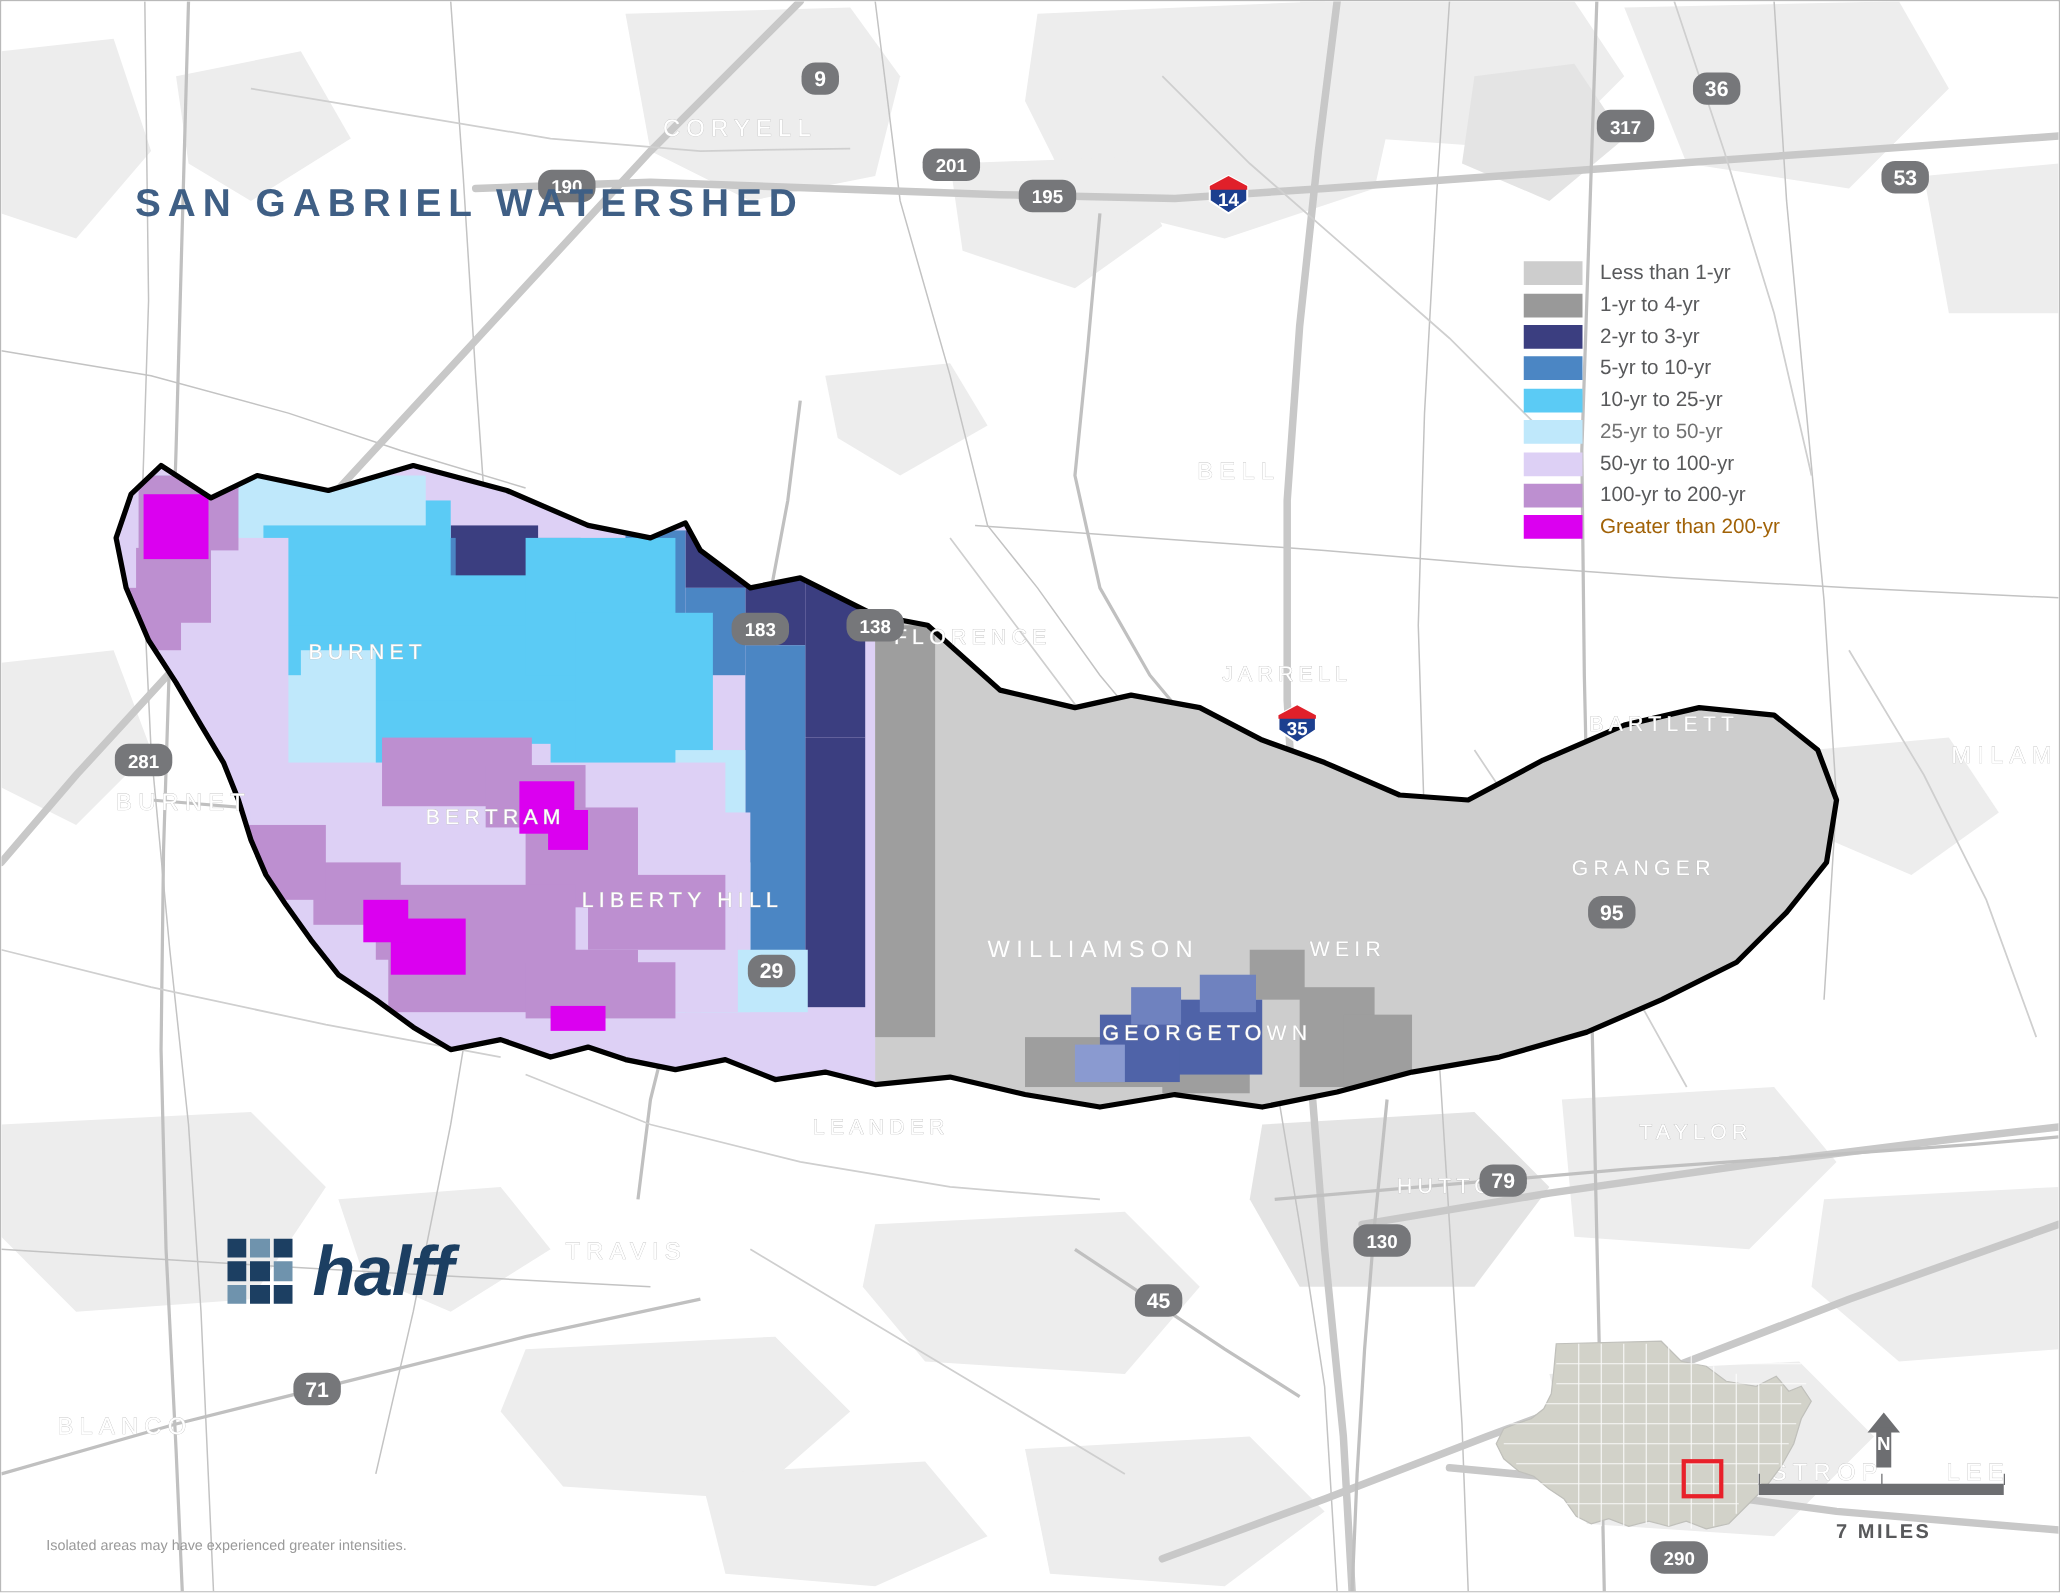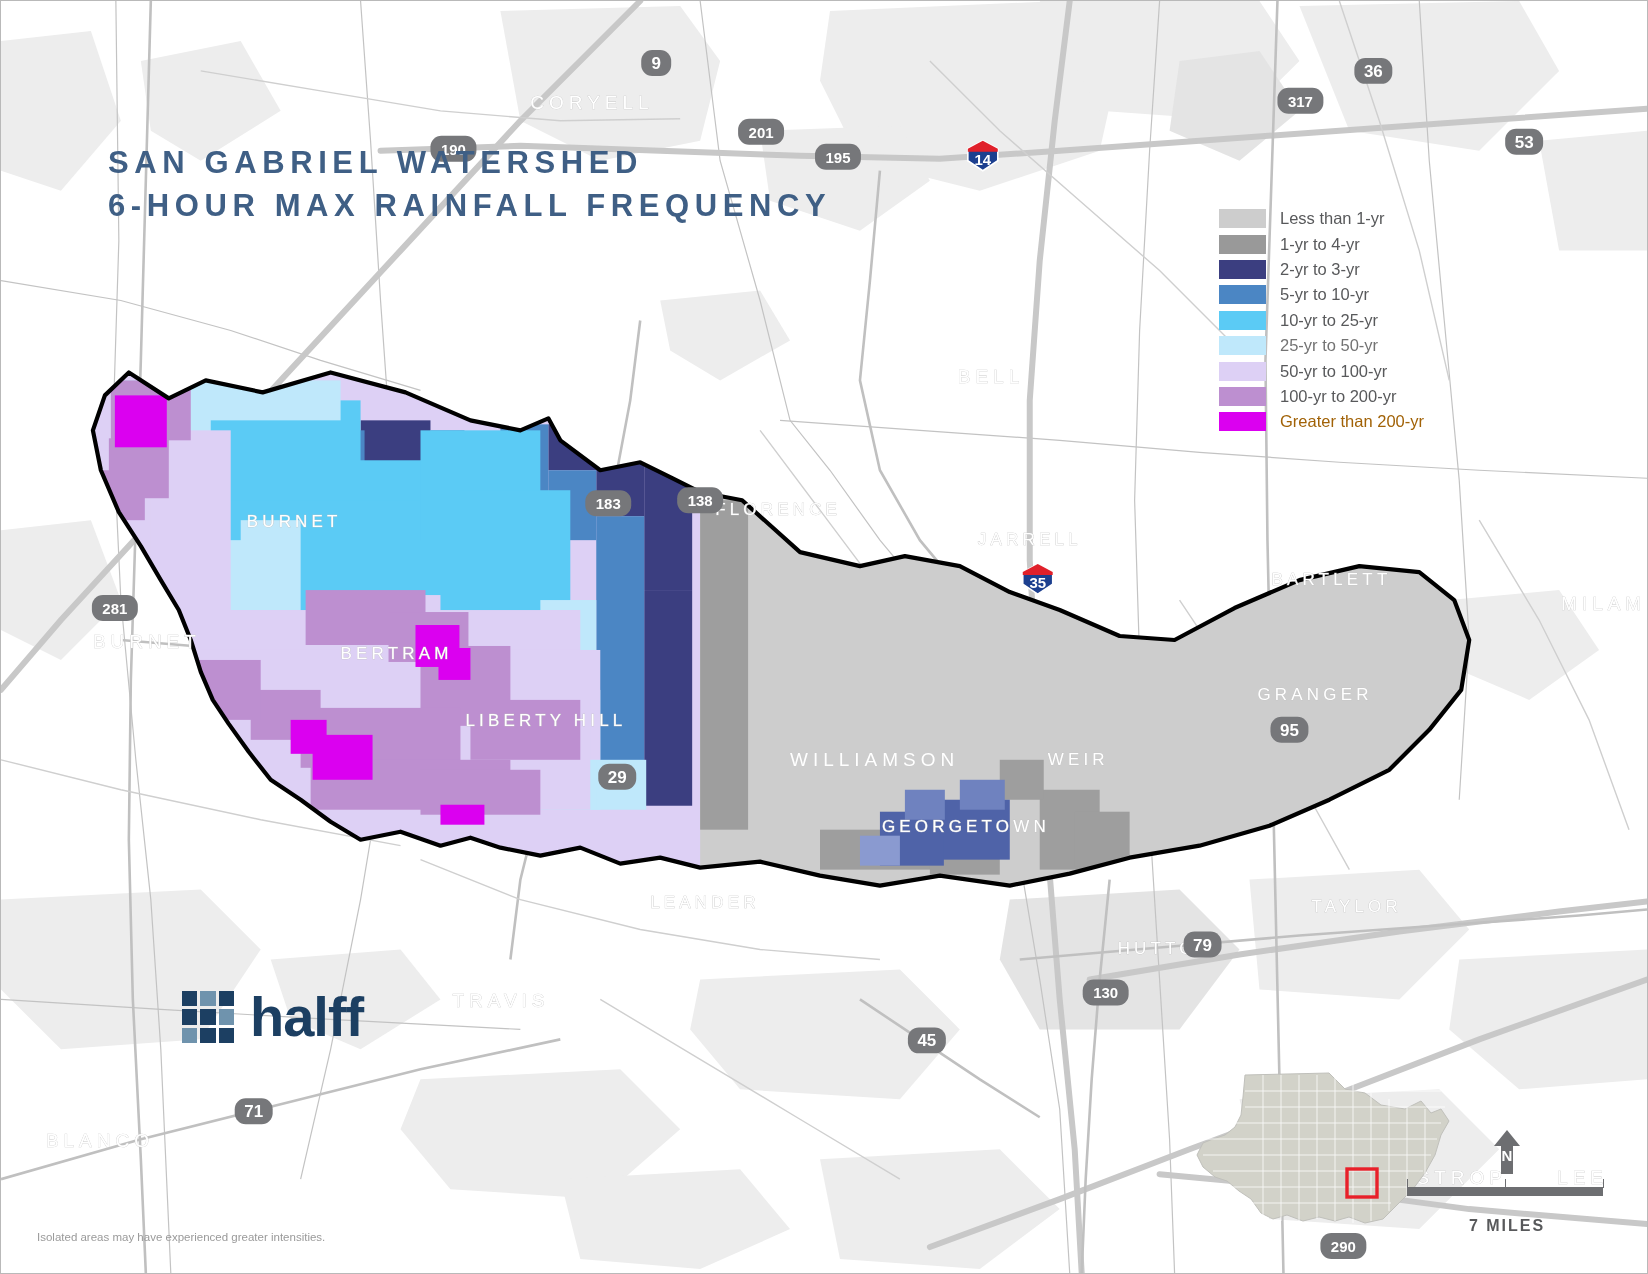--- a/index.html
+++ b/index.html
@@ -52,21 +52,21 @@
   .legend-label{
     font-size:16.5px;
     color:#58595b;
     white-space:nowrap;
     font-family:"Liberation Sans",sans-serif;
   }
 
   
   #halff-logo{
     position:absolute;left:181px;top:990px;
-    z-index:40;display:flex;align-items:center;
+    z-index:40;display:flex;align-items:center;font-style:italic;
   }
   #halff-grid{
     width:52px;height:52px;
     display:grid;
     grid-template-columns:repeat(3,1fr);
     grid-template-rows:repeat(3,1fr);
     gap:3px;
     margin-right:16px;
   }
   #halff-grid i{display:block;background:#1c3f62;}
@@ -447,21 +447,20 @@
          L1038,594 L1023,584 Z" fill="#1c3f8f" stroke="#ffffff" stroke-width="1.6"></path>
             <path d="M1023,572 L1038,564 L1053,572 L1053,575 L1023,575 Z" fill="#e0202a"></path>
             <text x="1038" y="588" class="shield-txt sm">35</text>
           </g>
         </g>
     </svg>
   </div>
 
   <div id="title-block">
     <div class="t-line">SAN GABRIEL WATERSHED</div>
-    <div class="t-line">6-HOUR MAX RAINFALL FREQUENCY</div>
   </div>
 
   <div id="legend">
       <div class="legend-row">
         <div class="legend-swatch" style="background: rgb(205, 205, 205);"></div>
         <div class="legend-label" style="color: rgb(88, 89, 91);">Less than 1-yr</div>
       </div>
       <div class="legend-row">
         <div class="legend-swatch" style="background: rgb(153, 153, 153);"></div>
         <div class="legend-label" style="color: rgb(88, 89, 91);">1-yr to 4-yr</div>

